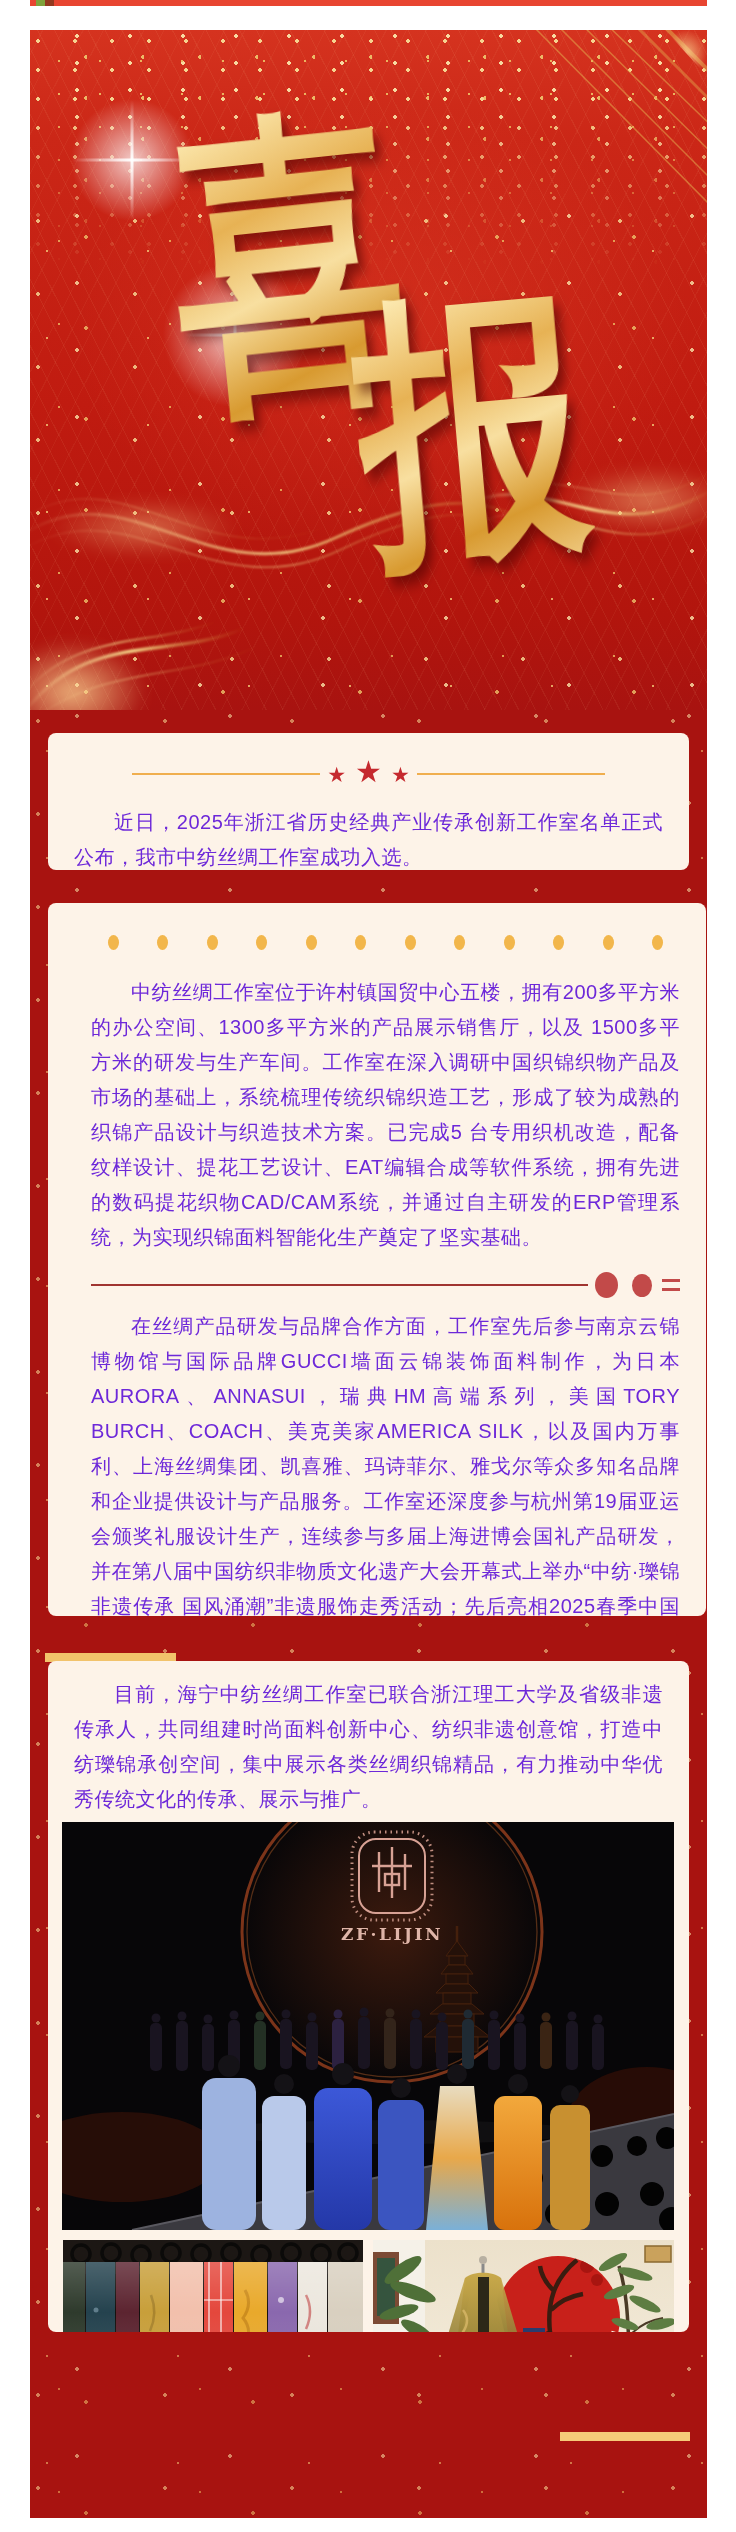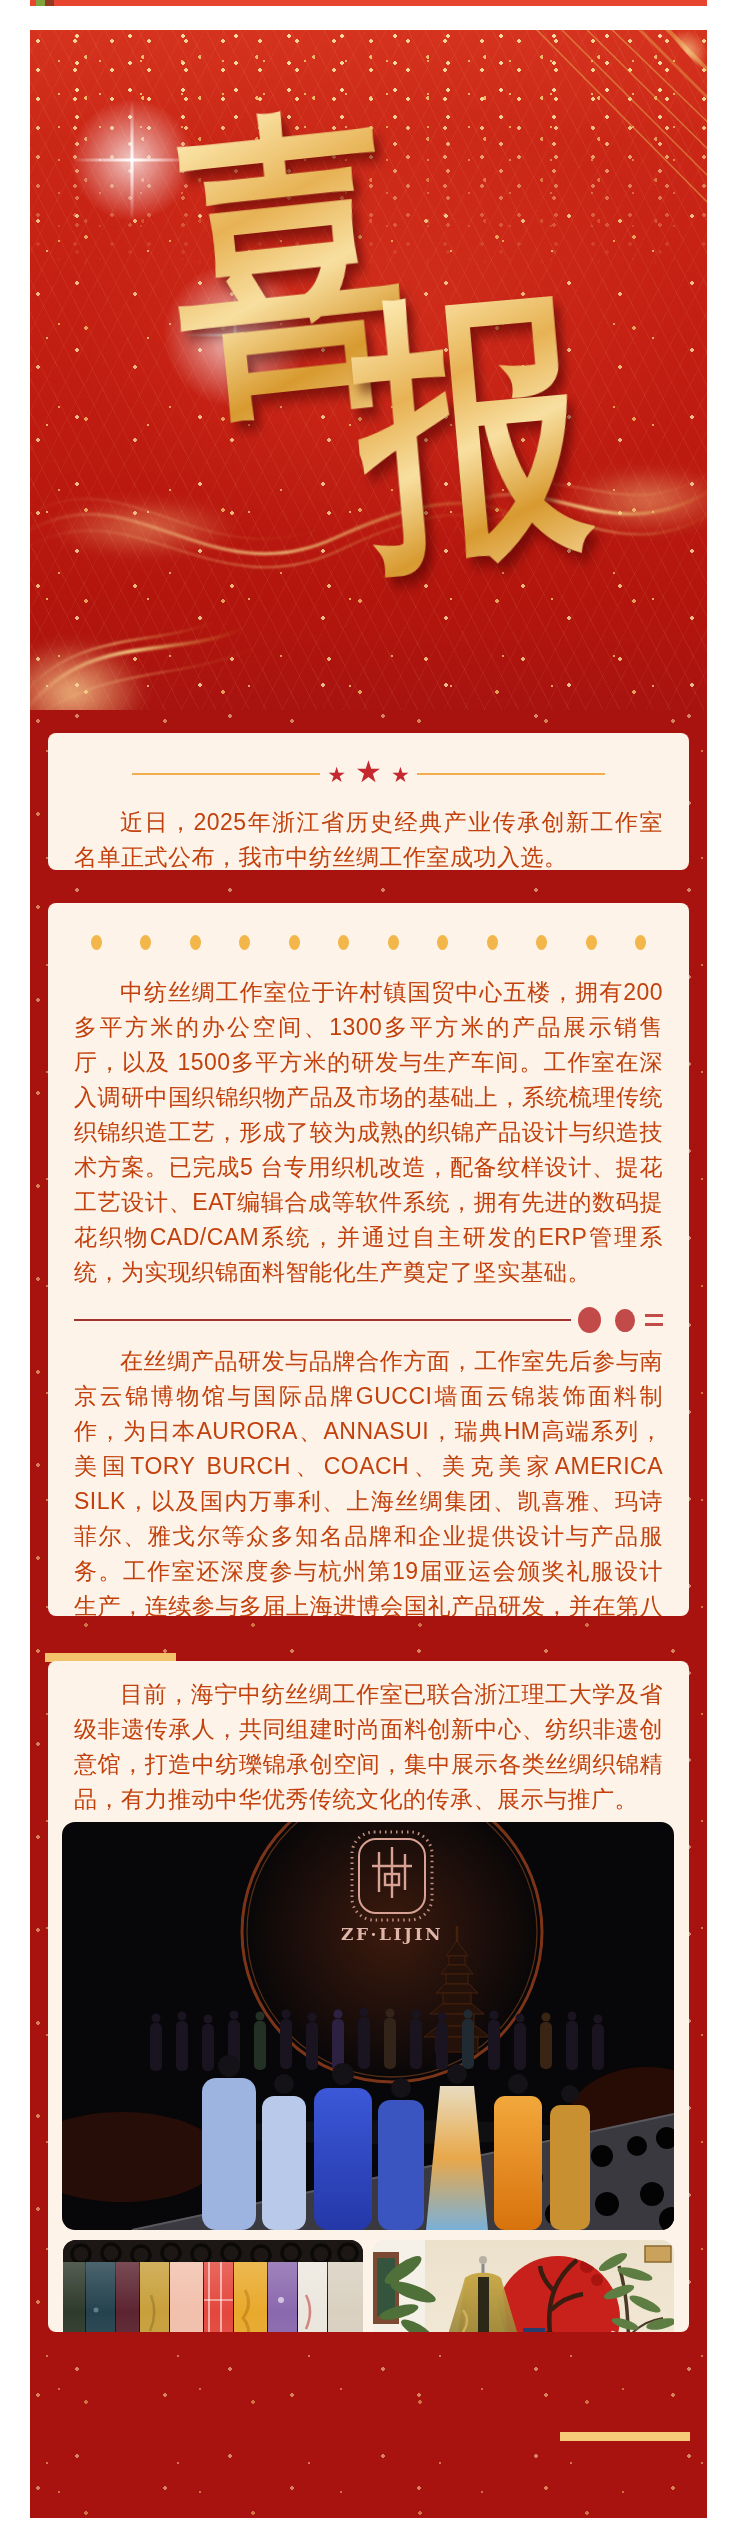--- a/index.html
+++ b/index.html
@@ -50,23 +50,23 @@
   
   .cal{position:absolute;line-height:1;font-family:"DejaVu Serif",serif;font-weight:bold;
       background:linear-gradient(163deg,#fce9b0 6%,#e7b254 34%,#f8dfa0 55%,#d89a30 78%,#f2cf8a 100%);
       -webkit-background-clip:text;background-clip:text;color:transparent;
       filter:drop-shadow(7px 9px 6px rgba(70,0,0,.55));}
   #char1{left:112px;top:88px;font-size:292px;transform:rotate(-6deg) scale(.78,1.07);transform-origin:center;}
   #char2{left:306px;top:262px;font-size:272px;transform:rotate(-5deg) scale(.84,1.04);transform-origin:center;}
   
   .card{position:absolute;left:18px;width:641px;background:#fdf3e8;border-radius:8px;overflow:hidden;}
   #card-intro{top:703px;height:137px;padding:0;}
-  #card-detail{top:873px;height:713px;}
+  #card-detail{top:873px;height:713px;padding-left:17px;}
   #card-outro{top:1631px;height:671px;}
-  .p{font-size:23px;line-height:35px;color:#c2410c;text-align:justify;text-indent:2em;
+  .p{font-size:20px;line-height:35px;color:#6d28d9;text-align:justify;text-indent:2em;
      letter-spacing:.5px;margin:16px 26px;}
   
   .star-div{display:flex;align-items:center;justify-content:center;margin-top:26px;height:30px;}
   .star-div .ln{width:188px;height:2px;background:#f0ae4e;}
   .star-div .st{color:#c5292e;font-size:21px;margin:0 7px;line-height:1;}
   .star-div .st.mid{font-size:30px;margin:0 2px;position:relative;top:-2px;}
   
   .dots-row{width:556px;margin:32px auto 0;display:flex;justify-content:space-between;height:16px;}
   .dots-row i{width:11px;height:15px;background:#f2b64b;border-radius:50%;}
   
@@ -74,21 +74,21 @@
   .div2 .ln{position:absolute;left:0;right:92px;top:13px;height:2px;background:#a03430;}
   .div2 .c1{position:absolute;right:62px;top:1px;width:23px;height:26px;border-radius:50%;background:#c24a49;}
   .div2 .c2{position:absolute;right:28px;top:3px;width:20px;height:23px;border-radius:50%;background:#c24a49;}
   .div2 .eq{position:absolute;right:0;top:8px;width:18px;height:12px;}
   .div2 .eq:before,.div2 .eq:after{content:"";position:absolute;left:0;width:18px;height:3px;background:#c24a49;}
   .div2 .eq:after{top:9px;}
   
   #gold-tab-top{position:absolute;left:15px;top:1623px;width:131px;height:9px;background:#f2c36b;}
   #gold-tab-bottom{position:absolute;left:530px;top:2402px;width:130px;height:9px;background:#f6ca79;}
   
-  .photo{position:absolute;border-radius:13px;overflow:hidden;}
+  .photo{position:absolute;border-radius:0;overflow:hidden;}
   #photo-main{left:14px;top:161px;width:612px;height:408px;}
   #photo-left{left:15px;top:579px;width:300px;height:166px;}
   #photo-right{left:325px;top:579px;width:301px;height:166px;}
   svg{display:block;}
   .logo-text{font-family:"DejaVu Serif",serif;font-weight:bold;letter-spacing:2.5px;}
 </style>
 </head>
 <body>
 
 <div id="page">

